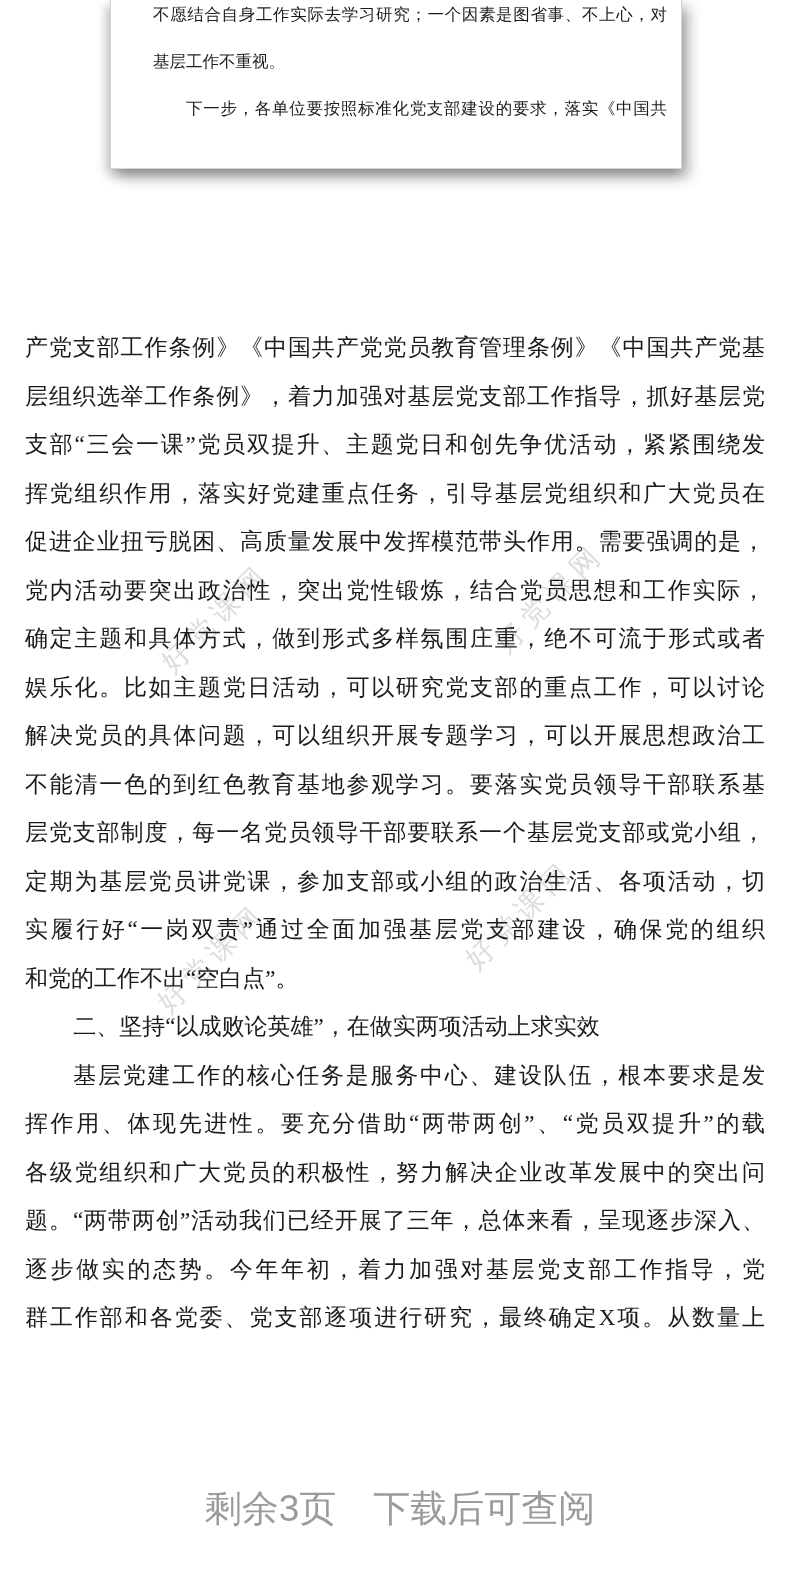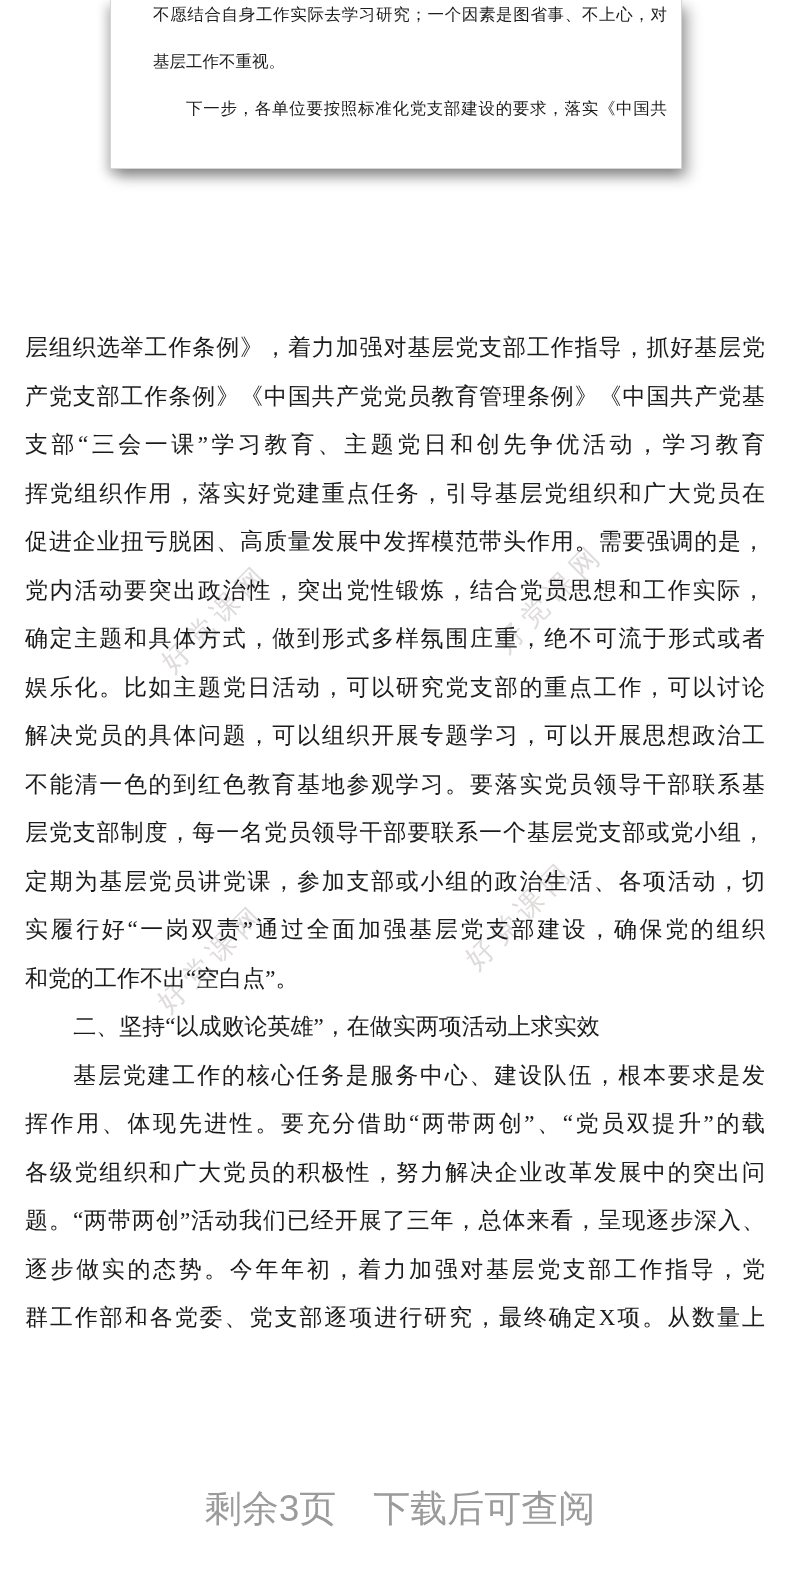--- a/index.html
+++ b/index.html
@@ -98,23 +98,23 @@
       <div class="frag-line indent">下一步，各单位要按照标准化党支部建设的要求，落实《中国共</div>
     </div>
   </div>
 
   <div class="watermark wm1">好党课网</div>
   <div class="watermark wm2">好党课网</div>
   <div class="watermark wm3">好党课网</div>
   <div class="watermark wm4">好党课网</div>
 
   <div class="main-text">
+    <div class="main-line">产党支部工作条例》《中国共产党党员教育管理条例》《中国共产党基</div>
     <div class="main-line">层组织选举工作条例》，着力加强对基层党支部工作指导，抓好基层党</div>
-    <div class="main-line">产党支部工作条例》《中国共产党党员教育管理条例》《中国共产党基</div>
-    <div class="main-line">支部“三会一课”学习教育、主题党日和创先争优活动，学习教育</div>
+    <div class="main-line">支部“三会一课”党员双提升、主题党日和创先争优活动，紧紧围绕发</div>
     <div class="main-line">挥党组织作用，落实好党建重点任务，引导基层党组织和广大党员在</div>
     <div class="main-line">促进企业扭亏脱困、高质量发展中发挥模范带头作用。需要强调的是，</div>
     <div class="main-line">党内活动要突出政治性，突出党性锻炼，结合党员思想和工作实际，</div>
     <div class="main-line">确定主题和具体方式，做到形式多样氛围庄重，绝不可流于形式或者</div>
     <div class="main-line">娱乐化。比如主题党日活动，可以研究党支部的重点工作，可以讨论</div>
     <div class="main-line">解决党员的具体问题，可以组织开展专题学习，可以开展思想政治工</div>
     <div class="main-line">不能清一色的到红色教育基地参观学习。要落实党员领导干部联系基</div>
     <div class="main-line">层党支部制度，每一名党员领导干部要联系一个基层党支部或党小组，</div>
     <div class="main-line">定期为基层党员讲党课，参加支部或小组的政治生活、各项活动，切</div>
     <div class="main-line">实履行好“一岗双责”通过全面加强基层党支部建设，确保党的组织</div>

